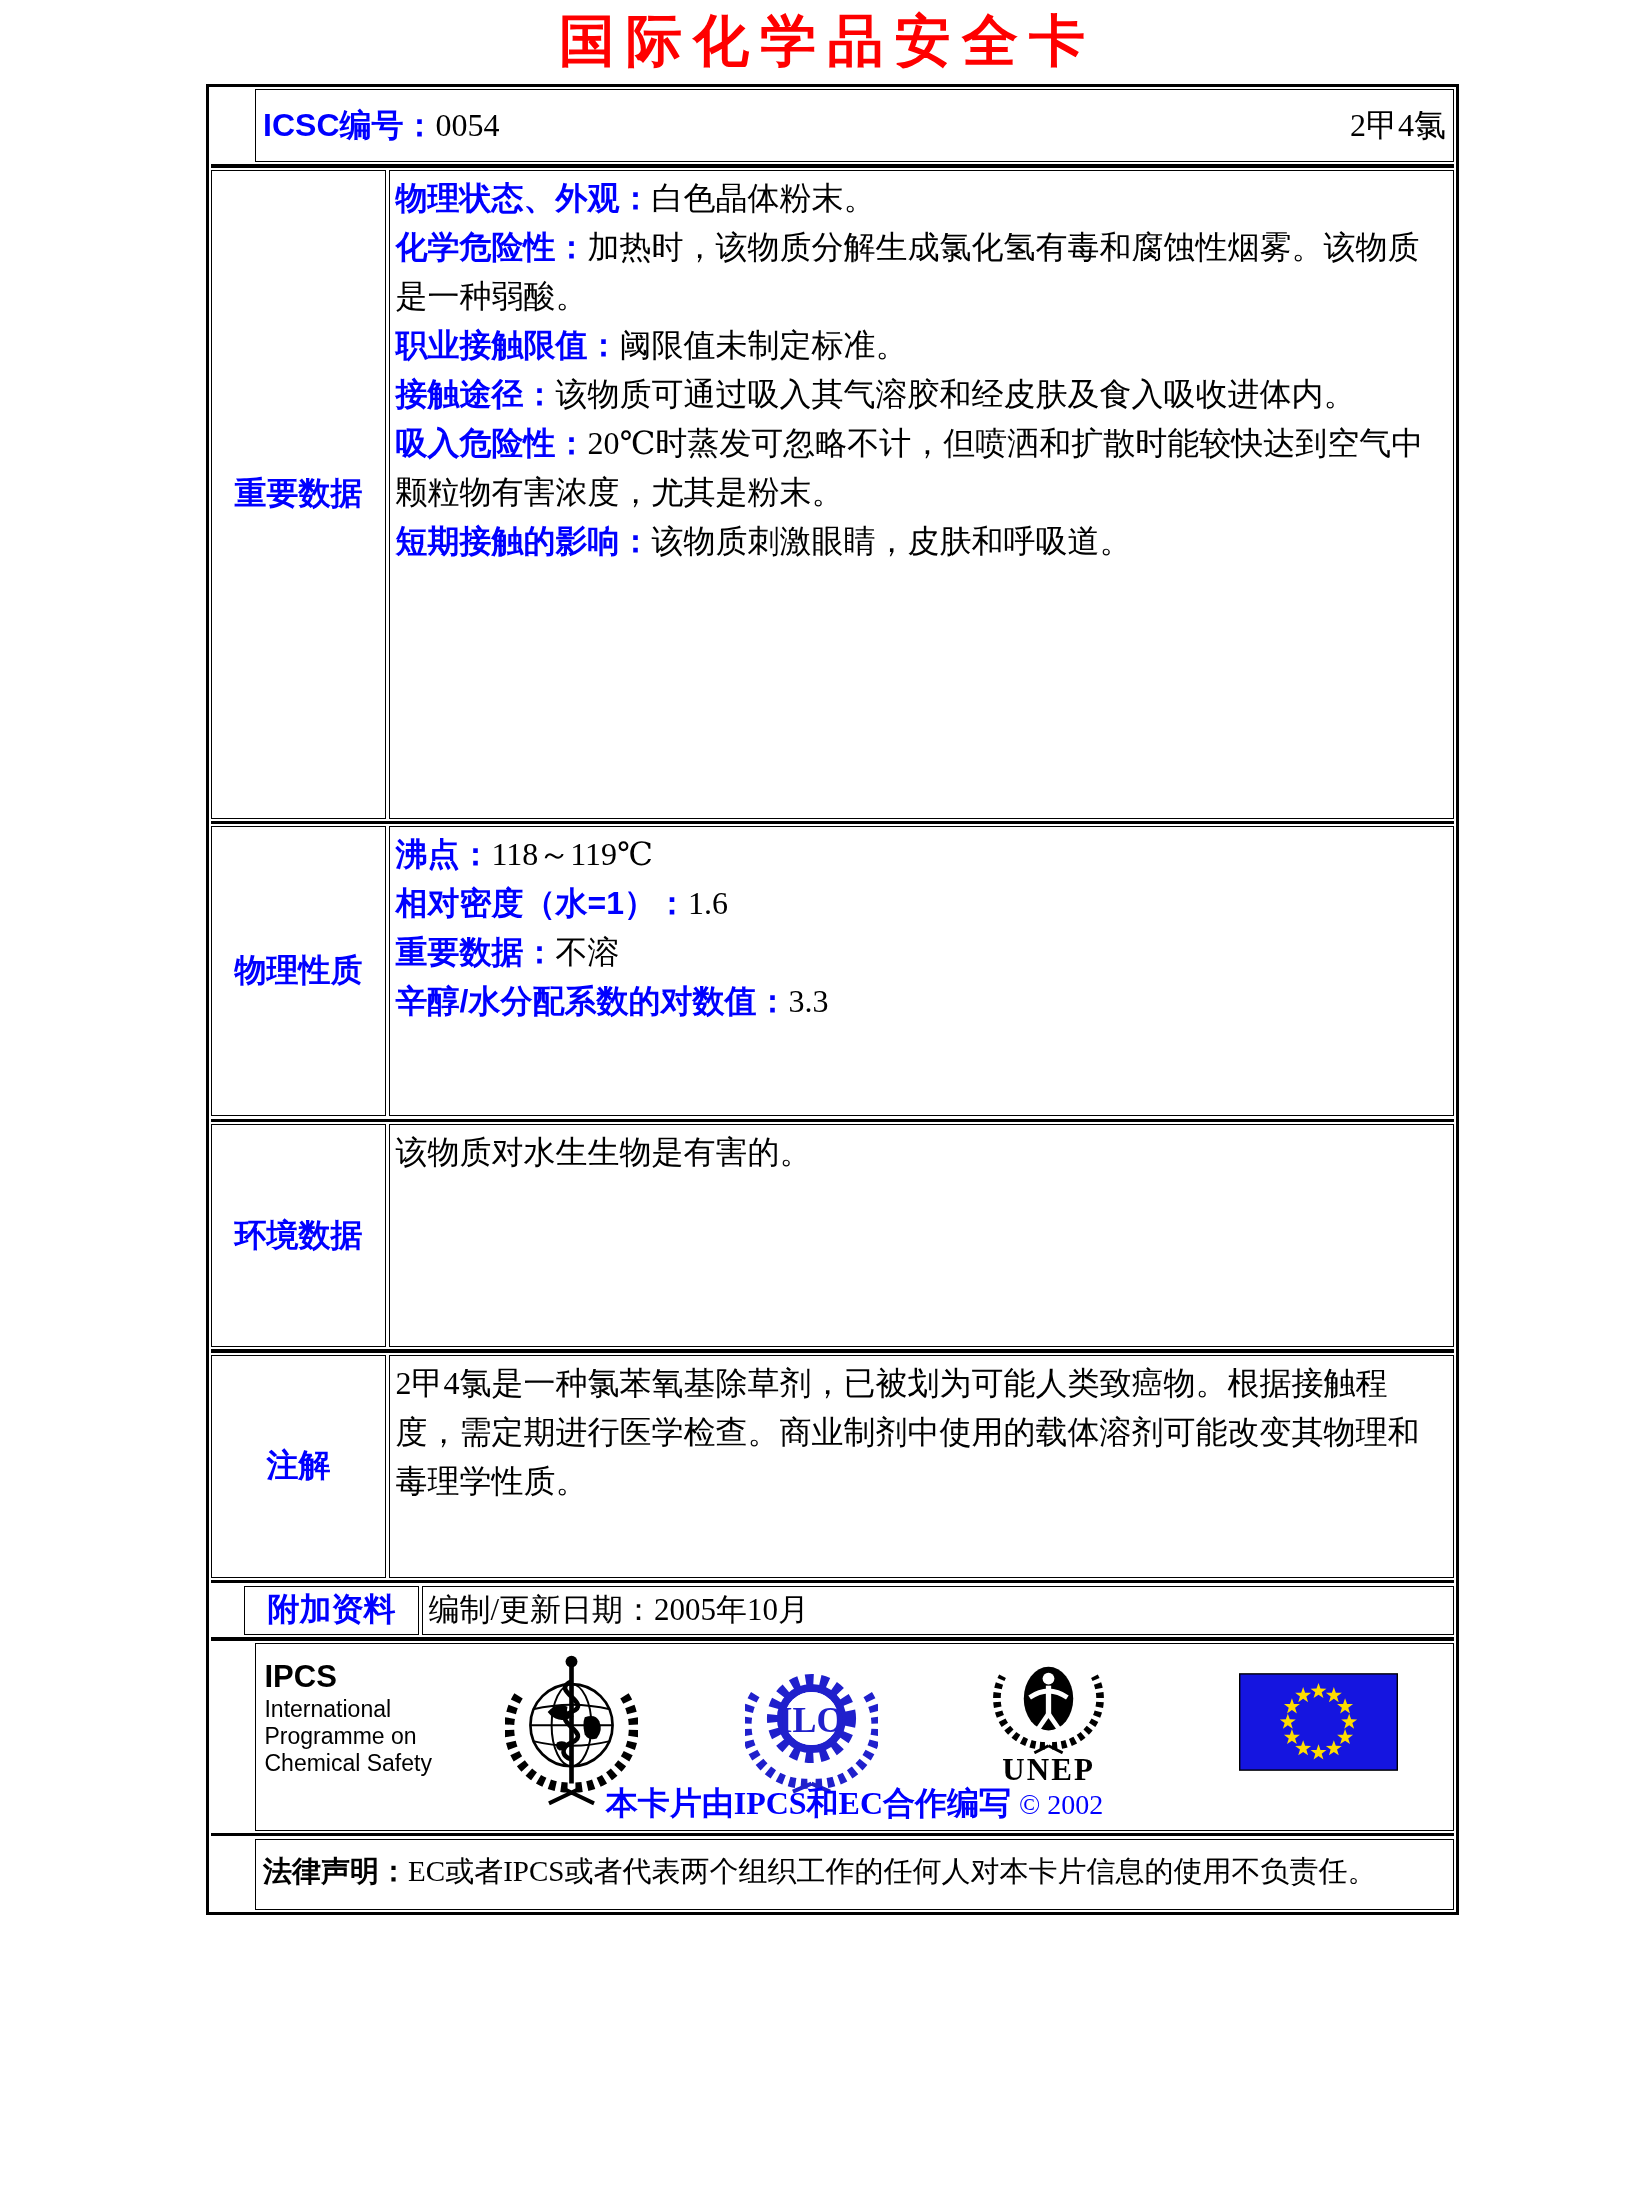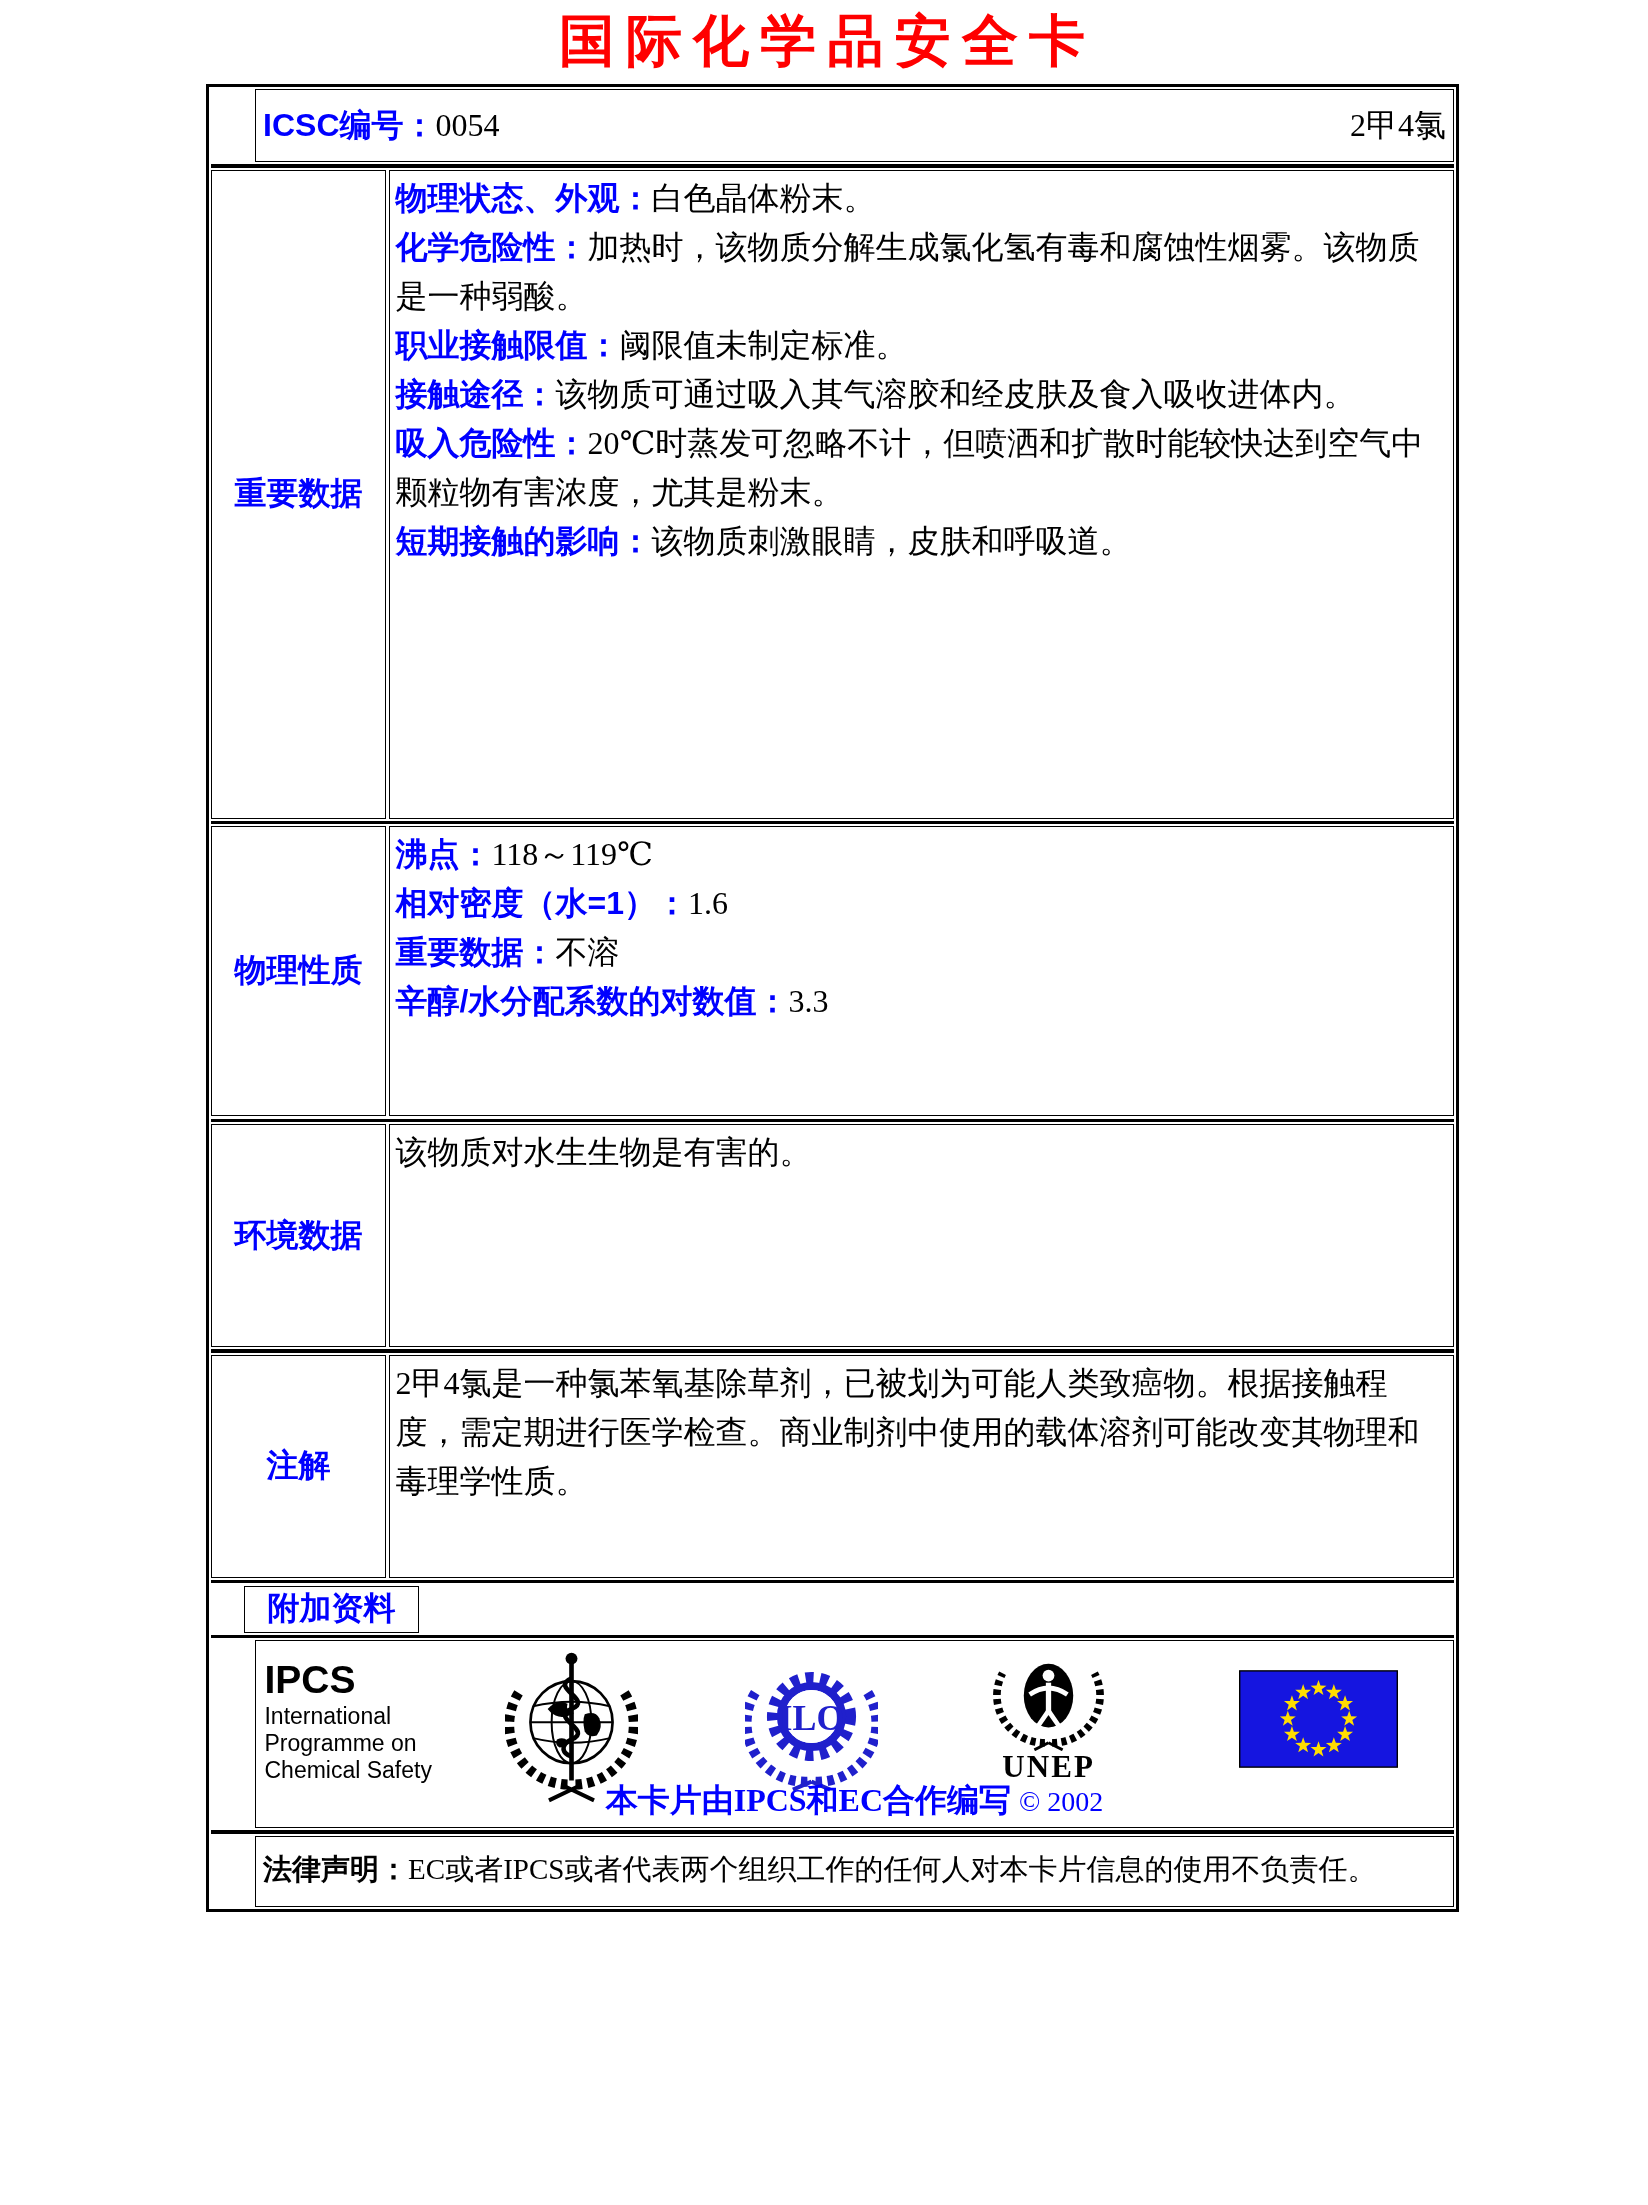--- a/index.html
+++ b/index.html
@@ -41,21 +41,21 @@
   .rh-logos{min-height:188px;}
   .rh-legal{min-height:71px;}
   .header-cell{
     display:flex;align-items:center;justify-content:space-between;
     padding:0 7px;font-size:32px;
   }
   .icsc-left .k{font-size:32px;}
   .add-content{line-height:42px;font-size:31px;display:flex;align-items:center;}
   .logos-cell{position:relative;height:188px;}
   .ipcs-block{position:absolute;left:8.4px;top:15.4px;line-height:1.18;}
-  .ipcs-acronym{font-weight:bold;font-size:39px;}
+  .ipcs-acronym{font-weight:bold;font-size:31px;}
   .ipcs-line{font-size:23px;}
   .logo{position:absolute;}
   .who-logo{left:249px;top:7px;}
   .ilo-logo{left:489px;top:5.6px;}
   .unep-block{position:absolute;left:733px;top:4.2px;text-align:center;width:119px;}
   .unep-caption{font-family:"Liberation Serif","DejaVu Serif",serif;font-weight:bold;
     font-size:31px;letter-spacing:2.1px;margin-top:-4.2px;}
   .eu-flag{left:983px;top:29px;}
   .footer-caption{
     position:absolute;left:0;right:0;bottom:4.2px;text-align:center;
@@ -120,20 +120,24 @@
   <div class="row rh-notes">
     <div class="cell label-cell">注解</div>
     <div class="cell content-cell">
       <span class="v">2甲4氯是一种氯苯氧基除草剂，已被划为可能人类致癌物。根据接触程度，需定期进行医学检查。商业制剂中使用的载体溶剂可能改变其物理和毒理学性质。</span>
     </div>
   </div>
   <div class="hr"></div>
 
   <div class="row rh-add">
     <div class="cell label-cell">附加资料</div>
+    <div class="cell content-cell add-content">
+      <span>编制/更新日期：</span>
+        <span>2005年10月</span>
+    </div>
   </div>
   <div class="hr"></div>
 
   <div class="row rh-logos">
     <div class="cell full logos-cell">
 
       <div class="ipcs-block">
         <div class="ipcs-acronym">IPCS</div>
         <div class="ipcs-line">International</div>
         <div class="ipcs-line">Programme on</div>

